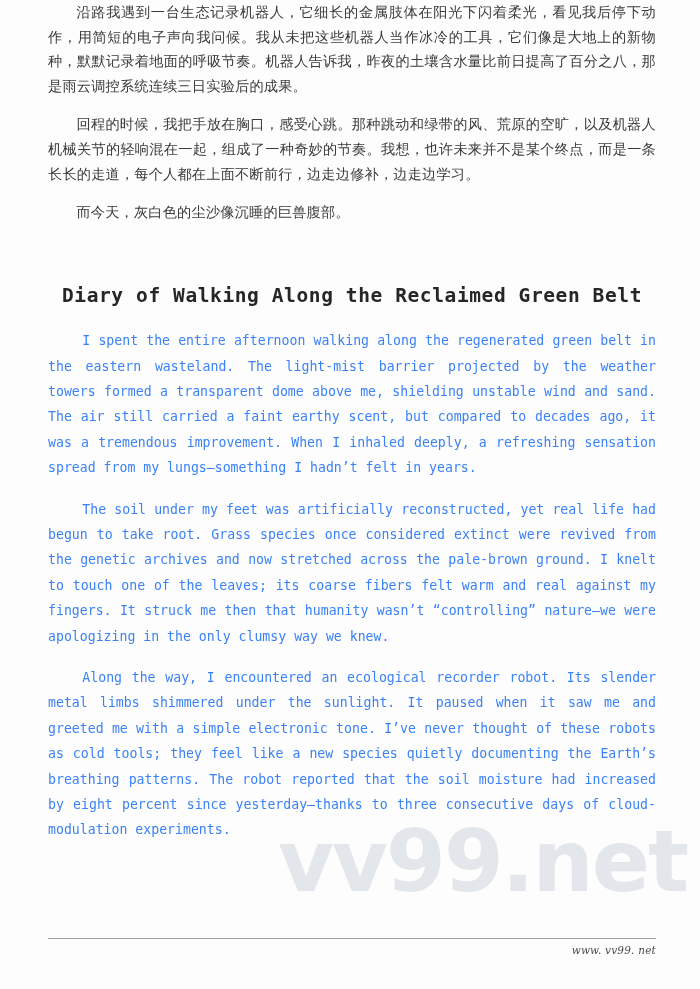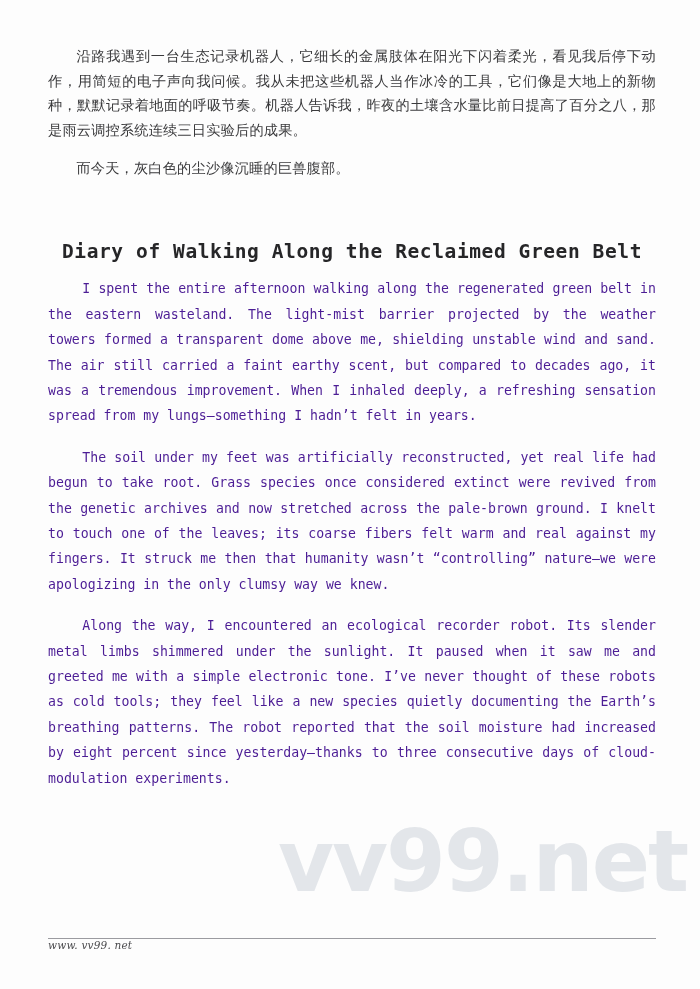--- a/index.html
+++ b/index.html
@@ -38,21 +38,20 @@
   .content {
     position: absolute;
     left: 48px;
     top: 0;
     width: 608px;
     z-index: 2;
   }
 
   
   .cn-block {
-    padding-top: 44px;
   }
   .cn-p {
     font-family: "DejaVu Serif", "Liberation Serif", serif;
     font-size: 14.2px;
     line-height: 24.6px;
     color: #3a3a3c;
     text-align: justify;
     text-justify: inter-ideograph;
     margin: 0 0 14px 0;
     text-indent: 2em;
@@ -60,30 +59,30 @@
   }
 
   
   .en-title {
     font-family: "DejaVu Sans Mono", "Liberation Mono", monospace;
     font-weight: bold;
     font-size: 19.5px;
     color: #262628;
     text-align: center;
     letter-spacing: 0.6px;
-    margin: 58px 0 12px 0;
+    margin: 58px 0 20px 0;
     line-height: 1.3;
   }
 
   
   .en-p {
     font-family: "DejaVu Sans Mono", "Liberation Mono", monospace;
     font-size: 13.2px;
     line-height: 25.4px;
-    color: #4c1d95;
+    color: #3b82f6;
     text-align: justify;
     margin: 0 0 16px 0;
     text-indent: 2.6em;
     letter-spacing: 0px;
     word-spacing: 0px;
   }
   .en-p:last-child { margin-bottom: 0; }
 
   
   .footer {
@@ -93,38 +92,41 @@
     width: 608px;
     z-index: 3;
   }
   .footer-rule {
     width: 100%;
     height: 1px;
     background: #9b9ba0;
     margin: 0;
   }
   .footer-text {
+    margin-top: 5px;
+    text-align: right;
     font-family: "DejaVu Serif", "Liberation Serif", serif;
     font-style: italic;
     font-size: 10.5px;
     color: #4a4a4d;
     letter-spacing: 0.2px;
   }
 </style>
 </head>
 <body>
 
 <div class="page">
 
   <div class="watermark">vv99.net</div>
 
   <div class="content">
 
     <div class="cn-block">
       <p class="cn-p">沿路我遇到一台生态记录机器人，它细长的金属肢体在阳光下闪着柔光，看见我后停下动作，用简短的电子声向我问候。我从未把这些机器人当作冰冷的工具，它们像是大地上的新物种，默默记录着地面的呼吸节奏。机器人告诉我，昨夜的土壤含水量比前日提高了百分之八，那是雨云调控系统连续三日实验后的成果。</p>
+      <p class="cn-p">回程的时候，我把手放在胸口，感受心跳。那种跳动和绿带的风、荒原的空旷，以及机器人机械关节的轻响混在一起，组成了一种奇妙的节奏。我想，也许未来并不是某个终点，而是一条长长的走道，每个人都在上面不断前行，边走边修补，边走边学习。</p>
       <p class="cn-p">而今天，灰白色的尘沙像沉睡的巨兽腹部。</p>
     </div>
 
     <h1 class="en-title">Diary of Walking Along the Reclaimed Green Belt</h1>
 
     <div class="en-block">
       <p class="en-p">I spent the entire afternoon walking along the regenerated green belt in the eastern wasteland. The light-mist barrier projected by the weather towers formed a transparent dome above me, shielding unstable wind and sand. The air still carried a faint earthy scent, but compared to decades ago, it was a tremendous improvement. When I inhaled deeply, a refreshing sensation spread from my lungs—something I hadn’t felt in years.</p>
       <p class="en-p">The soil under my feet was artificially reconstructed, yet real life had begun to take root. Grass species once considered extinct were revived from the genetic archives and now stretched across the pale-brown ground. I knelt to touch one of the leaves; its coarse fibers felt warm and real against my fingers. It struck me then that humanity wasn’t “controlling” nature—we were apologizing in the only clumsy way we knew.</p>
       <p class="en-p">Along the way, I encountered an ecological recorder robot. Its slender metal limbs shimmered under the sunlight. It paused when it saw me and greeted me with a simple electronic tone. I’ve never thought of these robots as cold tools; they feel like a new species quietly documenting the Earth’s breathing patterns. The robot reported that the soil moisture had increased by eight percent since yesterday—thanks to three consecutive days of cloud-modulation experiments.</p>
 

